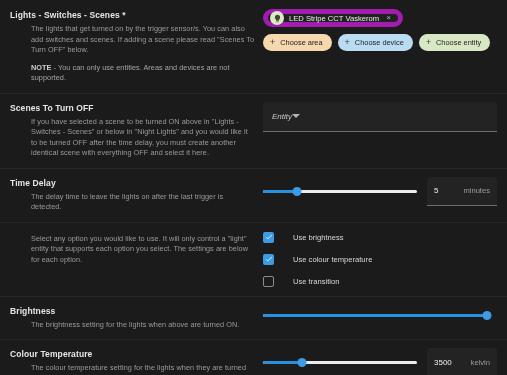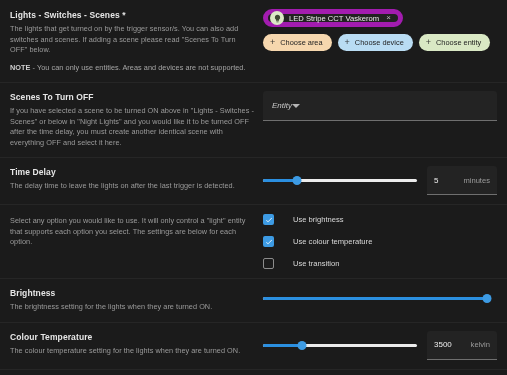--- a/index.html
+++ b/index.html
@@ -53,20 +53,21 @@
     color: #e6e6e6;
     line-height: 12px;
     letter-spacing: .1px;
   }
   .desc {
     font-size: 7.3px;
     color: #9b9b9b;
     line-height: 10.5px;
     margin-top: 3px;
     letter-spacing: .05px;
+    margin-left: 21px;
   }
   .desc.note { margin-top: 7px; color: #a6a6a6; }
   .desc.note b { color: #cfcfcf; font-weight: bold; }
 
   
   .chips-wrap { display: flex; flex-direction: column; gap: 7px; width: 100%; }
   .entity-chip {
     display: inline-flex;
     align-items: center;
     gap: 5px;
@@ -332,21 +333,21 @@
           <span class="check-label">Use transition</span>
         </div>
 
       </div>
     </div>
   </div>
 
   <div class="row">
     <div class="col-left">
       <div class="label">Brightness</div>
-      <div class="desc">The brightness setting for the lights when they are turned ON.</div>
+      <div class="desc">The brightness setting for the lights when above are turned ON.</div>
     </div>
     <div class="col-right">
       <div class="slider-group">
         <div class="slider">
           <div class="track"></div>
           <div class="track-fill" style="width: 100%;"></div>
           <div class="thumb" style="left: 100%;"></div>
         </div>
       </div>
     </div>

